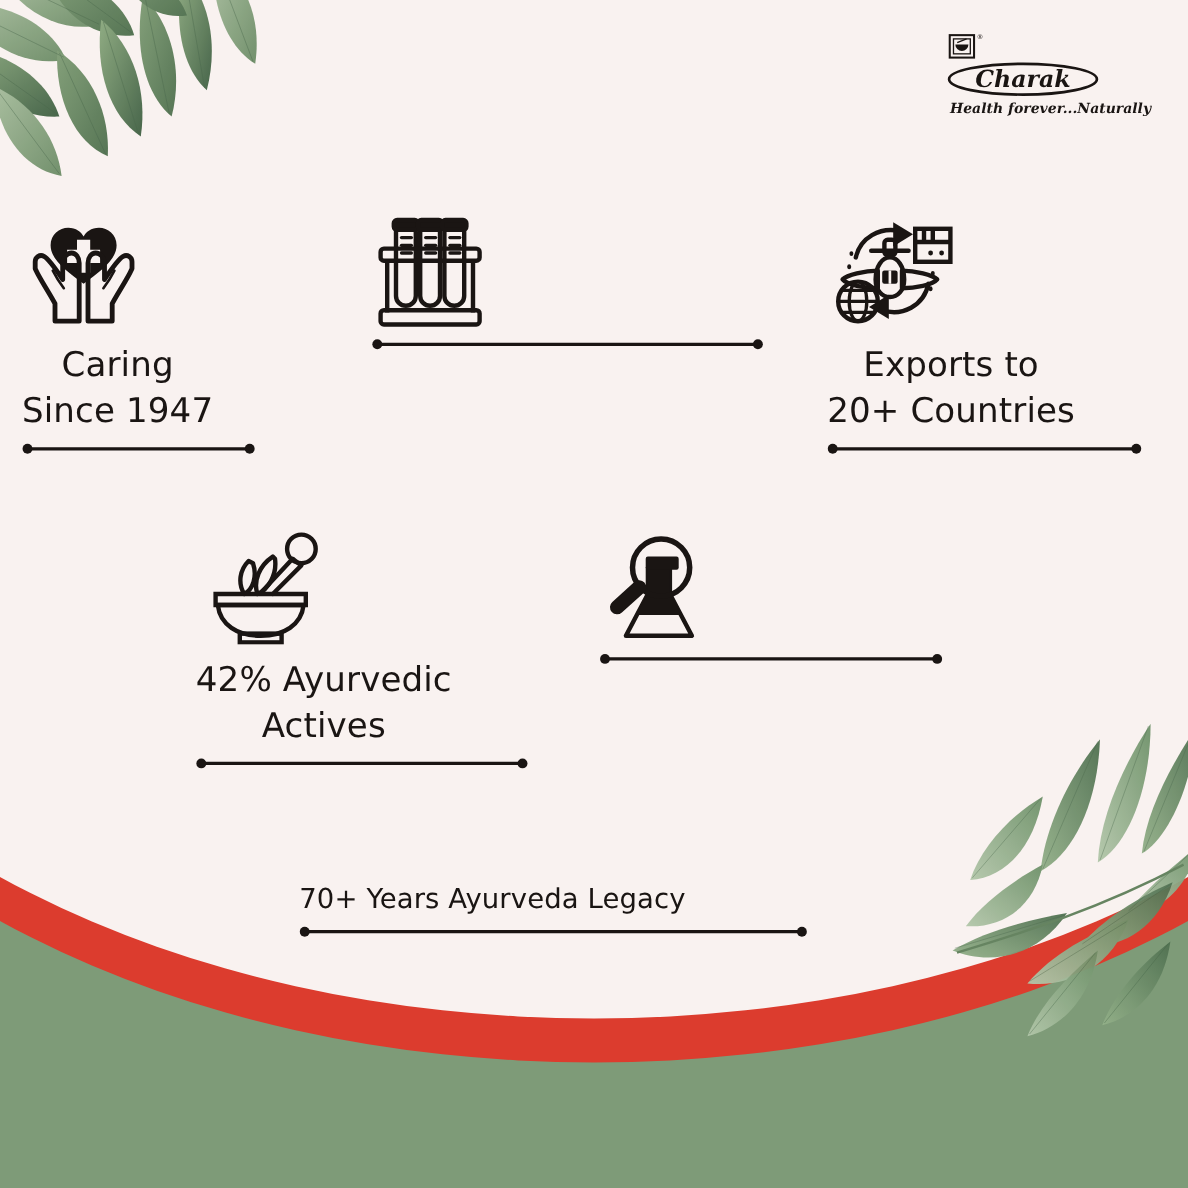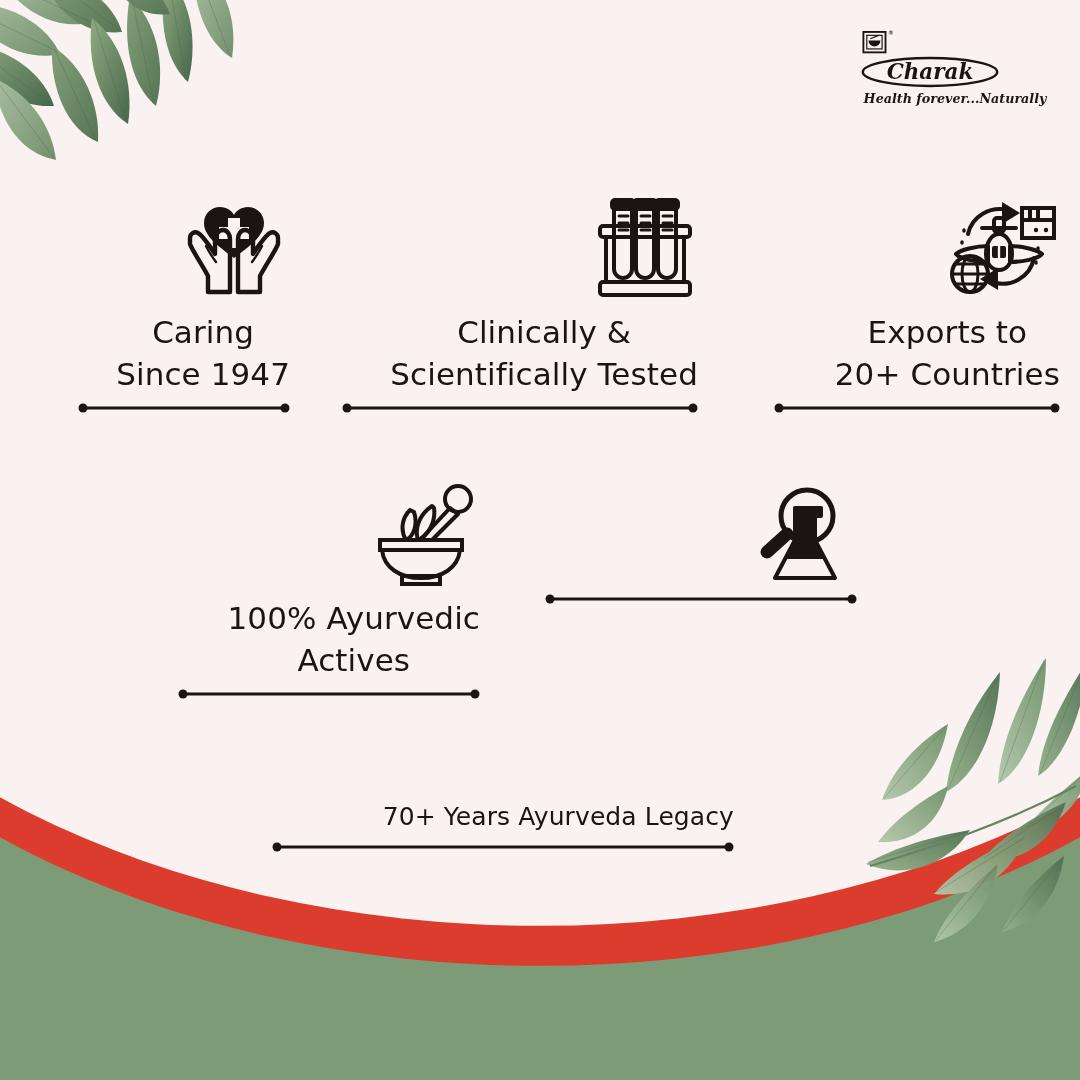--- a/index.html
+++ b/index.html
@@ -24,21 +24,21 @@
   }
   .logo-mark { width:34px; height:30px; }
   .logo-wordmark { width:140px; height:32px; margin-top:-2px; }
   .logo-tagline { width:190px; height:20px; }
 
   
   #features { position:absolute; inset:0; z-index:4; }
 
   .feature {
     position:absolute;
-    display:flex; flex-direction:column; align-items:flex-end;
+    display:flex; flex-direction:column; align-items:flex-start;
     text-align:center;
   }
   .feature-icon { display:block; }
   .feature-label {
     font-family:"DejaVu Sans", sans-serif;
     font-size:31px;
     line-height:1.34;
     letter-spacing:0.1px;
     color:#1a1513;
     font-weight:400;
@@ -209,22 +209,20 @@
           <line x1="49" y1="34" x2="58" y2="34"></line>
         <line x1="71" y1="20" x2="80" y2="20"></line>
           <line x1="71" y1="27" x2="80" y2="27"></line>
           <line x1="71" y1="34" x2="80" y2="34"></line>
       </g>
       <rect x="8" y="30" width="90" height="11" rx="3" fill="none" stroke="#1a1513" stroke-width="4"></rect>
       <line x1="14" y1="41" x2="14" y2="88" stroke="#1a1513" stroke-width="4"></line>
       <line x1="92" y1="41" x2="92" y2="88" stroke="#1a1513" stroke-width="4"></line>
       <rect x="8" y="86" width="90" height="13" rx="3" fill="none" stroke="#1a1513" stroke-width="4"></rect>
     </svg>
-    <div class="feature-label">Clinically &amp;
-Scientifically Tested</div>
     <svg class="feature-rule" width="356" height="14" viewBox="0 0 356 14">
       <line x1="5" y1="7" x2="351" y2="7" stroke="#1a1513" stroke-width="3"></line>
       <circle cx="5" cy="7" r="4.5" fill="#1a1513"></circle>
       <circle cx="351" cy="7" r="4.5" fill="#1a1513"></circle>
     </svg>
   </div>
 
   <div class="feature" id="feature-exports">
     <svg class="feature-icon" width="118" height="104" viewBox="0 0 118 104">
       <g stroke="#1a1513" stroke-width="4" fill="none" stroke-linejoin="round" stroke-linecap="round">
@@ -278,21 +276,21 @@
       <path d="M96 32 L70 58" stroke="#1a1513" stroke-width="4" stroke-linecap="round"></path>
       <path d="M88 26 L96 32" stroke="#1a1513" stroke-width="4"></path>
 
       <path d="M48 28 C40 36 38 48 44 58 C52 54 56 42 52 30 Z" fill="none" stroke="#1a1513" stroke-width="4" stroke-linejoin="round"></path>
       <path d="M70 24 C58 32 52 46 56 58 C66 54 74 40 72 26 Z" fill="none" stroke="#1a1513" stroke-width="4" stroke-linejoin="round"></path>
 
       <path d="M18 58 h82 v10 h-82 Z" fill="none" stroke="#1a1513" stroke-width="4"></path>
       <path d="M20 68 C22 86 38 96 59 96 C80 96 96 86 98 68 Z" fill="none" stroke="#1a1513" stroke-width="4" stroke-linejoin="round"></path>
       <rect x="40" y="94" width="38" height="8" fill="none" stroke="#1a1513" stroke-width="4"></rect>
     </svg>
-    <div class="feature-label">100% Ayurvedic
+    <div class="feature-label">42% Ayurvedic
 Actives</div>
     <svg class="feature-rule" width="302" height="14" viewBox="0 0 302 14">
       <line x1="5" y1="7" x2="297" y2="7" stroke="#1a1513" stroke-width="3"></line>
       <circle cx="5" cy="7" r="4.5" fill="#1a1513"></circle>
       <circle cx="297" cy="7" r="4.5" fill="#1a1513"></circle>
     </svg>
   </div>
 
   <div class="feature" id="feature-research">
     <svg class="feature-icon" width="106" height="104" viewBox="0 0 106 104">

